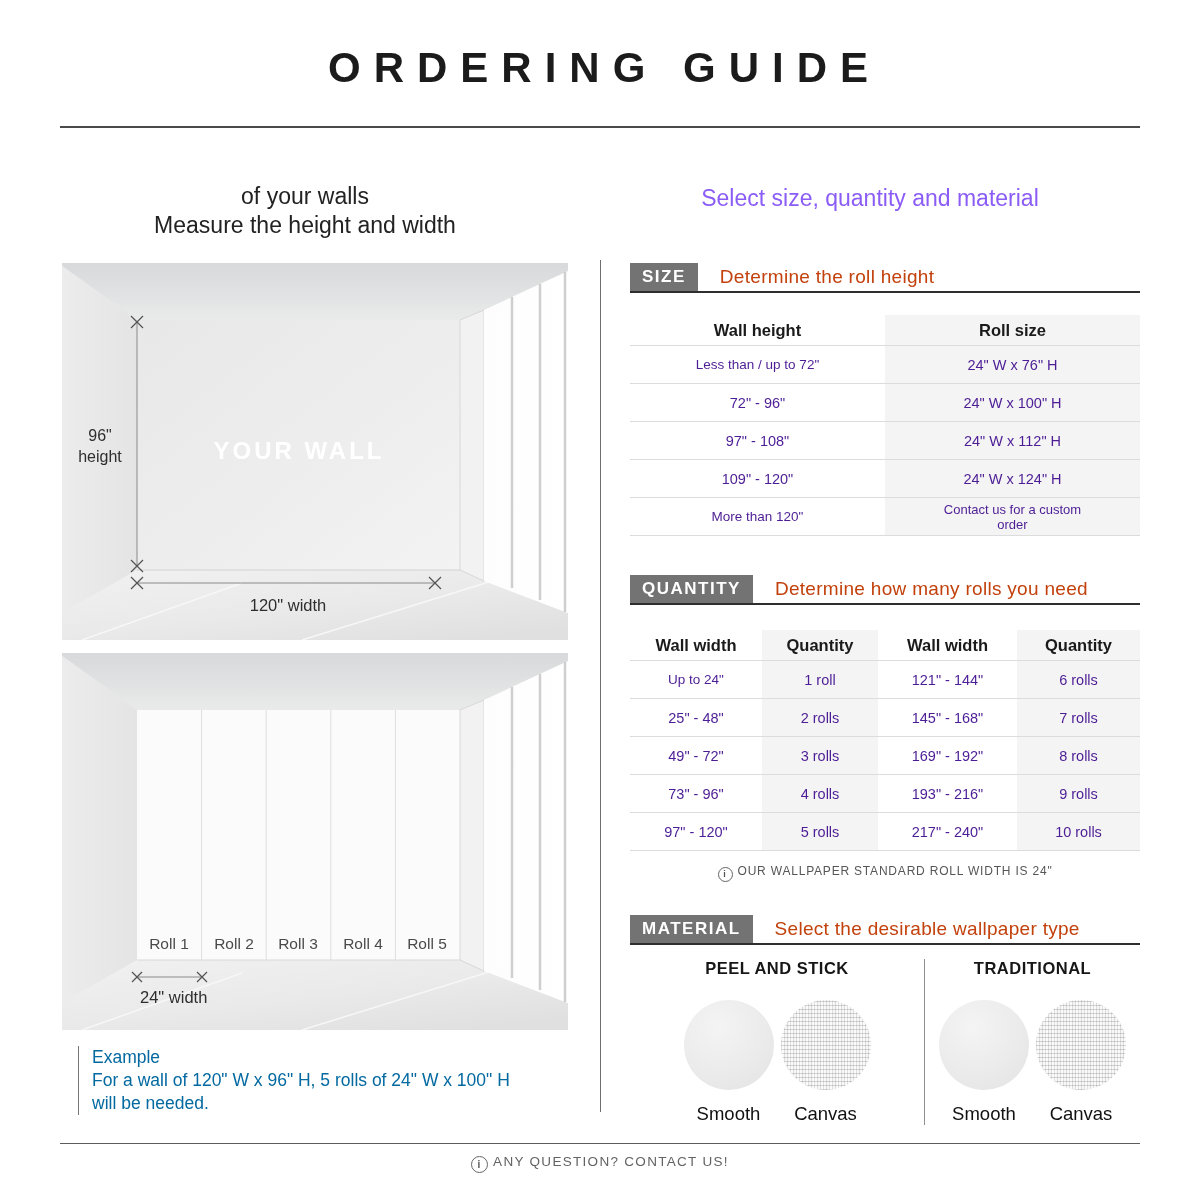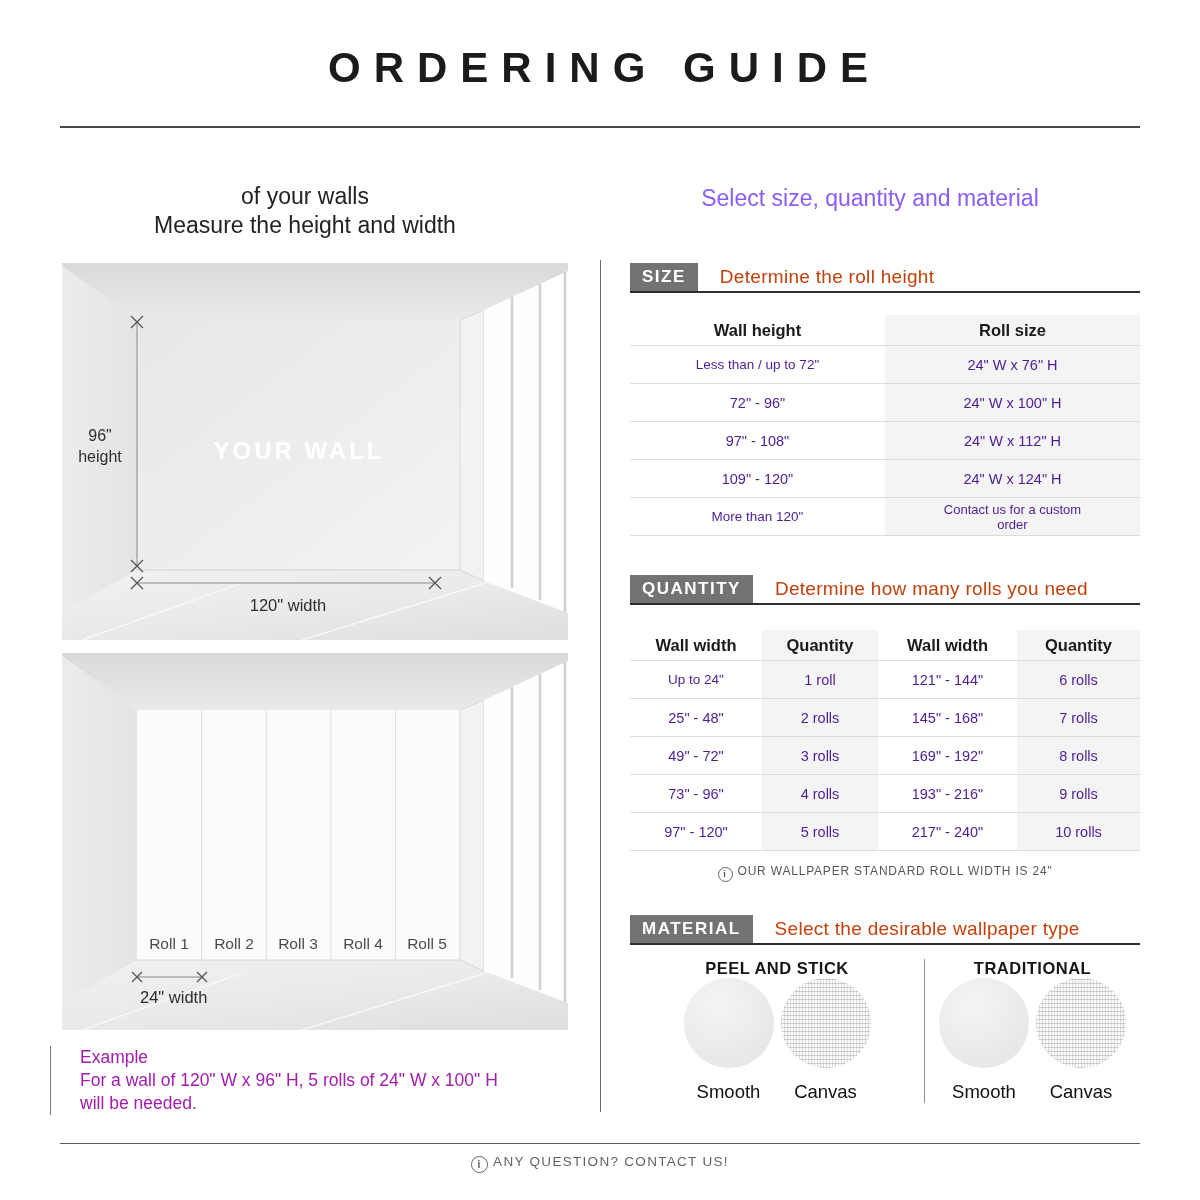--- a/index.html
+++ b/index.html
@@ -29,22 +29,22 @@
   }
   .col-divider{left:600px;top:260px;width:1px;height:852px;background:#6e6e6e;}
 
   
   .room1{left:62px;top:263px;}
   .room2{left:62px;top:653px;}
   svg text{font-family:"Liberation Sans", sans-serif;}
 
   
   .example{
-    left:50px;top:1046px;width:470px;border-left:1px solid #777;
-    padding-left:29px;font-size:17.5px;line-height:23px;color:#a21caf;
+    left:78px;top:1046px;width:470px;border-left:1px solid #777;
+    padding-left:13px;font-size:17.5px;line-height:23px;color:#0369a1;
   }
 
   
   .section{left:630px;width:510px;}
   .sec-head{display:flex;align-items:stretch;border-bottom:2px solid #2e2e2e;height:28px;}
   .badge{
     background:#737373;color:#fff;font-size:17px;font-weight:600;
     letter-spacing:1.5px;padding:0 12px;display:flex;align-items:center;
   }
   .sec-sub{
@@ -70,21 +70,21 @@
     display:inline-block;width:13px;height:13px;border:1px solid #666;border-radius:50%;
     font-size:9px;line-height:13px;text-align:center;color:#555;vertical-align:-2px;margin-right:5px;
     font-weight:600;
   }
 
   
   .mat-groups{display:flex;margin-top:14px;}
   .mat-group{text-align:center;}
   .mat-group.g1{width:294px;border-right:1px solid #8f8f8f;padding-right:0;}
   .mat-group.g2{width:215px;}
-  .mat-title{font-size:16.5px;font-weight:700;letter-spacing:.5px;color:#161616;margin-bottom:0;}
+  .mat-title{font-size:16.5px;font-weight:700;letter-spacing:.5px;color:#161616;margin-bottom:22px;}
   .swatch-row{display:flex;justify-content:center;gap:7px;}
   .swatch{width:90px;}
   .circle{width:90px;height:90px;border-radius:50%;}
   .tex-smooth{background:radial-gradient(circle at 38% 30%, #f4f4f4 0%, #ebebeb 55%, #e2e2e2 100%);}
   .tex-fabric{
     background-color:#ececec;
     background-image:
       repeating-linear-gradient(90deg, rgba(255,255,255,.75) 0 1px, rgba(0,0,0,0) 1px 2px),
       repeating-linear-gradient(0deg, rgba(140,140,140,.22) 0 1px, rgba(0,0,0,0) 1px 2px);
   }

